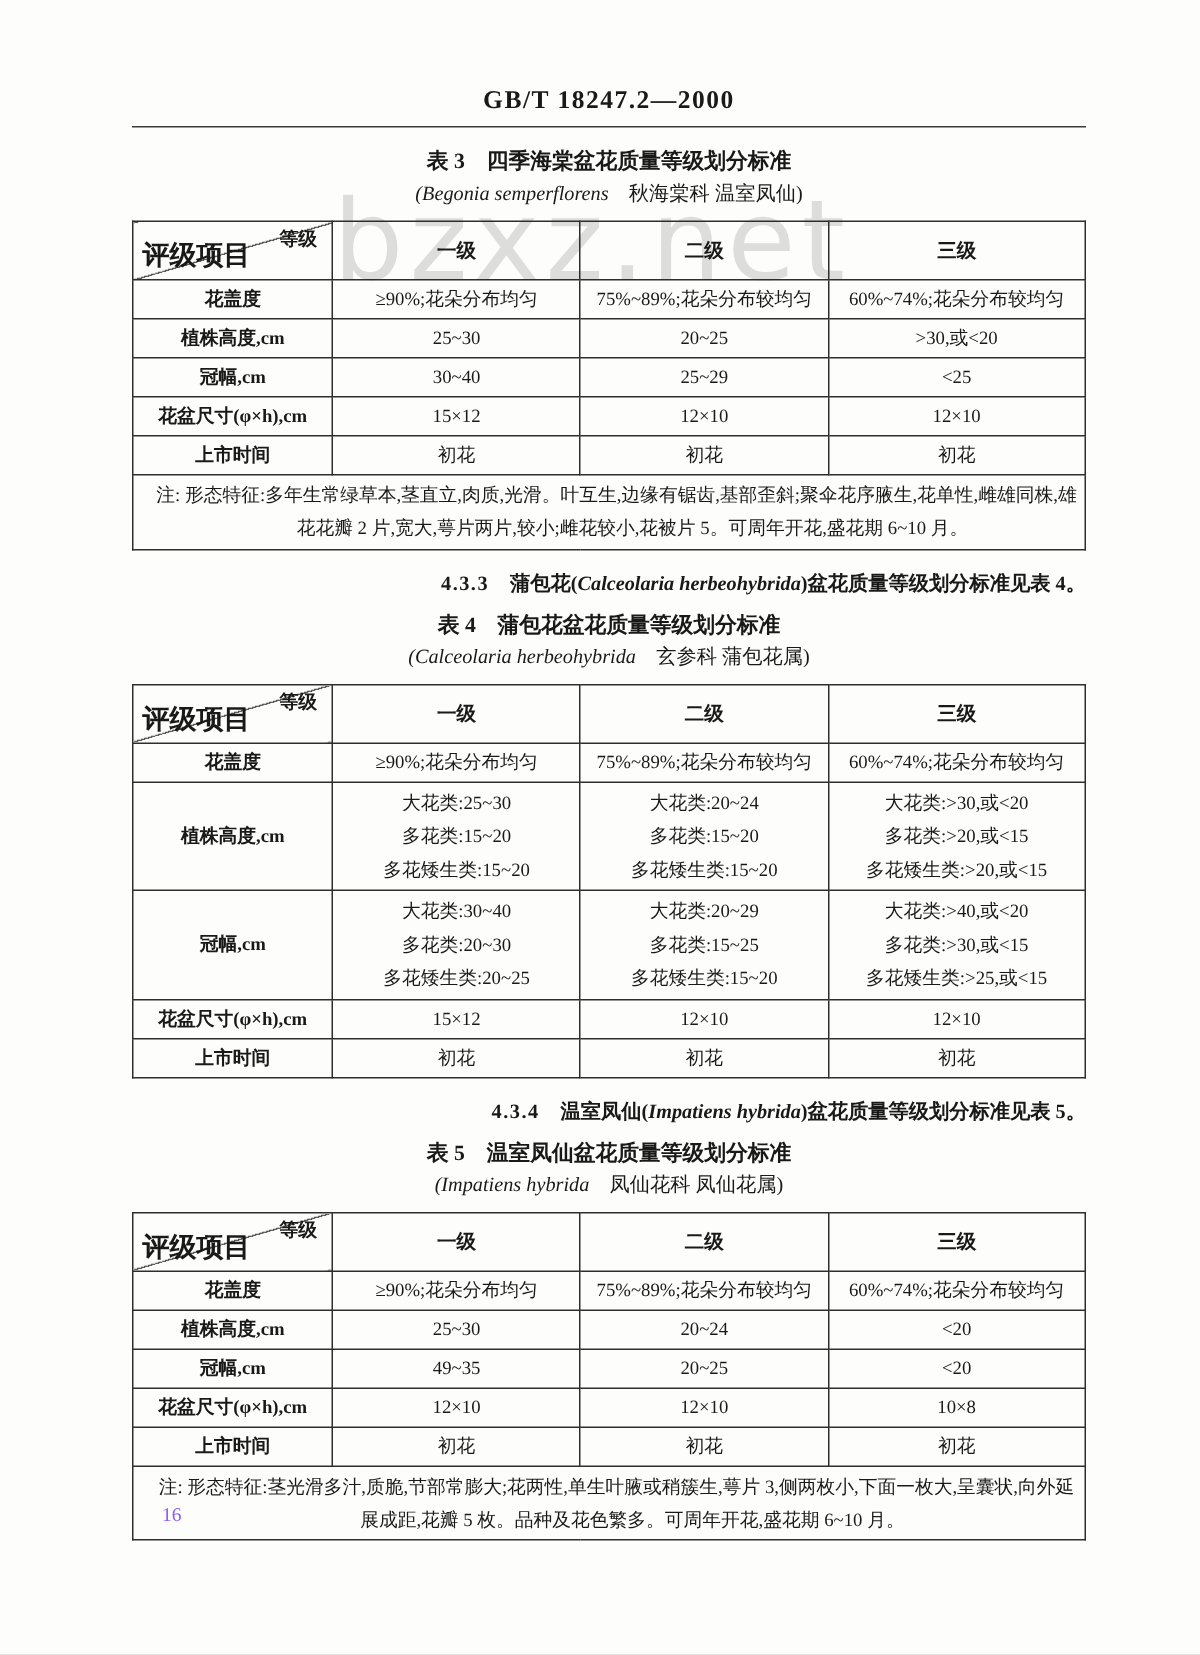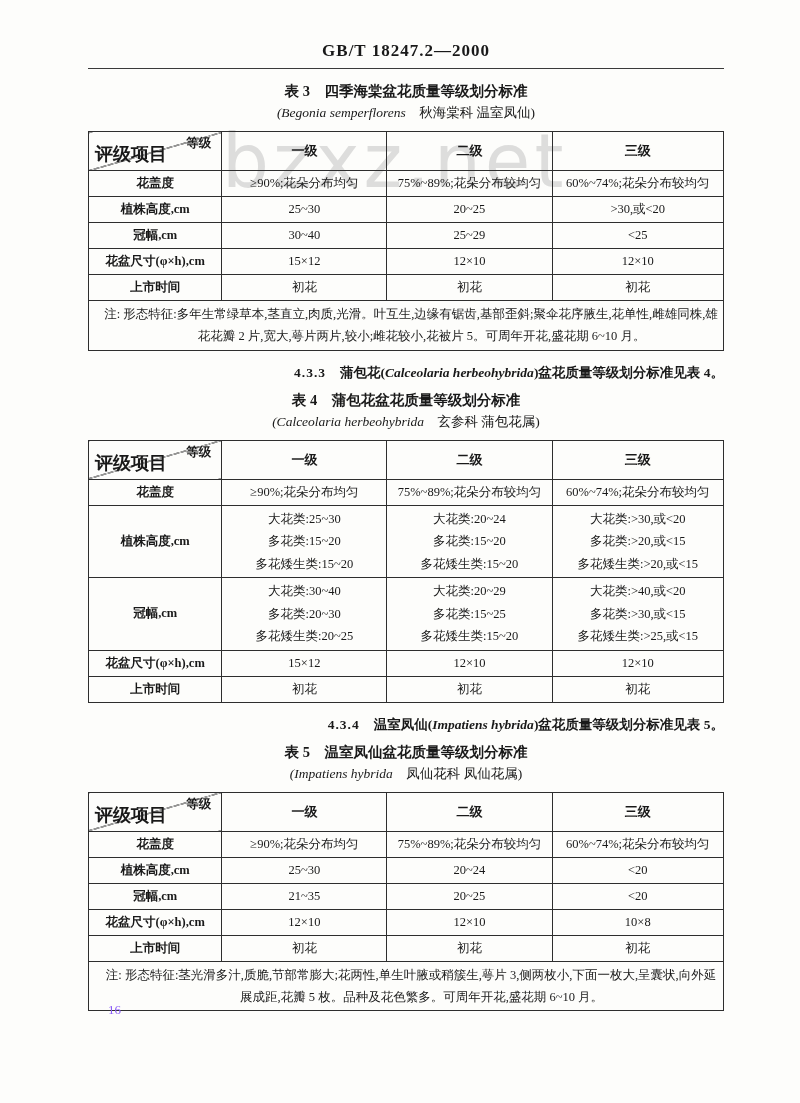--- a/index.html
+++ b/index.html
@@ -18,21 +18,21 @@
     font-family:"DejaVu Sans","Liberation Sans",sans-serif;
     font-weight:normal;
     font-size:74px;
     letter-spacing:4px;
     color:rgba(150,150,150,0.30);
     z-index:0;
     user-select:none;
   }
   .content{
     position:absolute;
-    left:88px;top:41px;
+    left:88px;top:57px;
     width:636px;
     z-index:1;
   }
   .std-code{
     text-align:center;
     font-weight:bold;
     font-size:17px;
     letter-spacing:1px;
   }
   .top-rule{
@@ -281,21 +281,21 @@
         <td>60%~74%;花朵分布较均匀</td>
       </tr>
       <tr>
         <td class="lbl">植株高度,cm</td>
         <td>25~30</td>
         <td>20~24</td>
         <td>&lt;20</td>
       </tr>
       <tr>
         <td class="lbl">冠幅,cm</td>
-        <td>21~35</td>
+        <td>49~35</td>
         <td>20~25</td>
         <td>&lt;20</td>
       </tr>
       <tr>
         <td class="lbl">花盆尺寸(φ×h),cm</td>
         <td>12×10</td>
         <td>12×10</td>
         <td>10×8</td>
       </tr>
       <tr>

